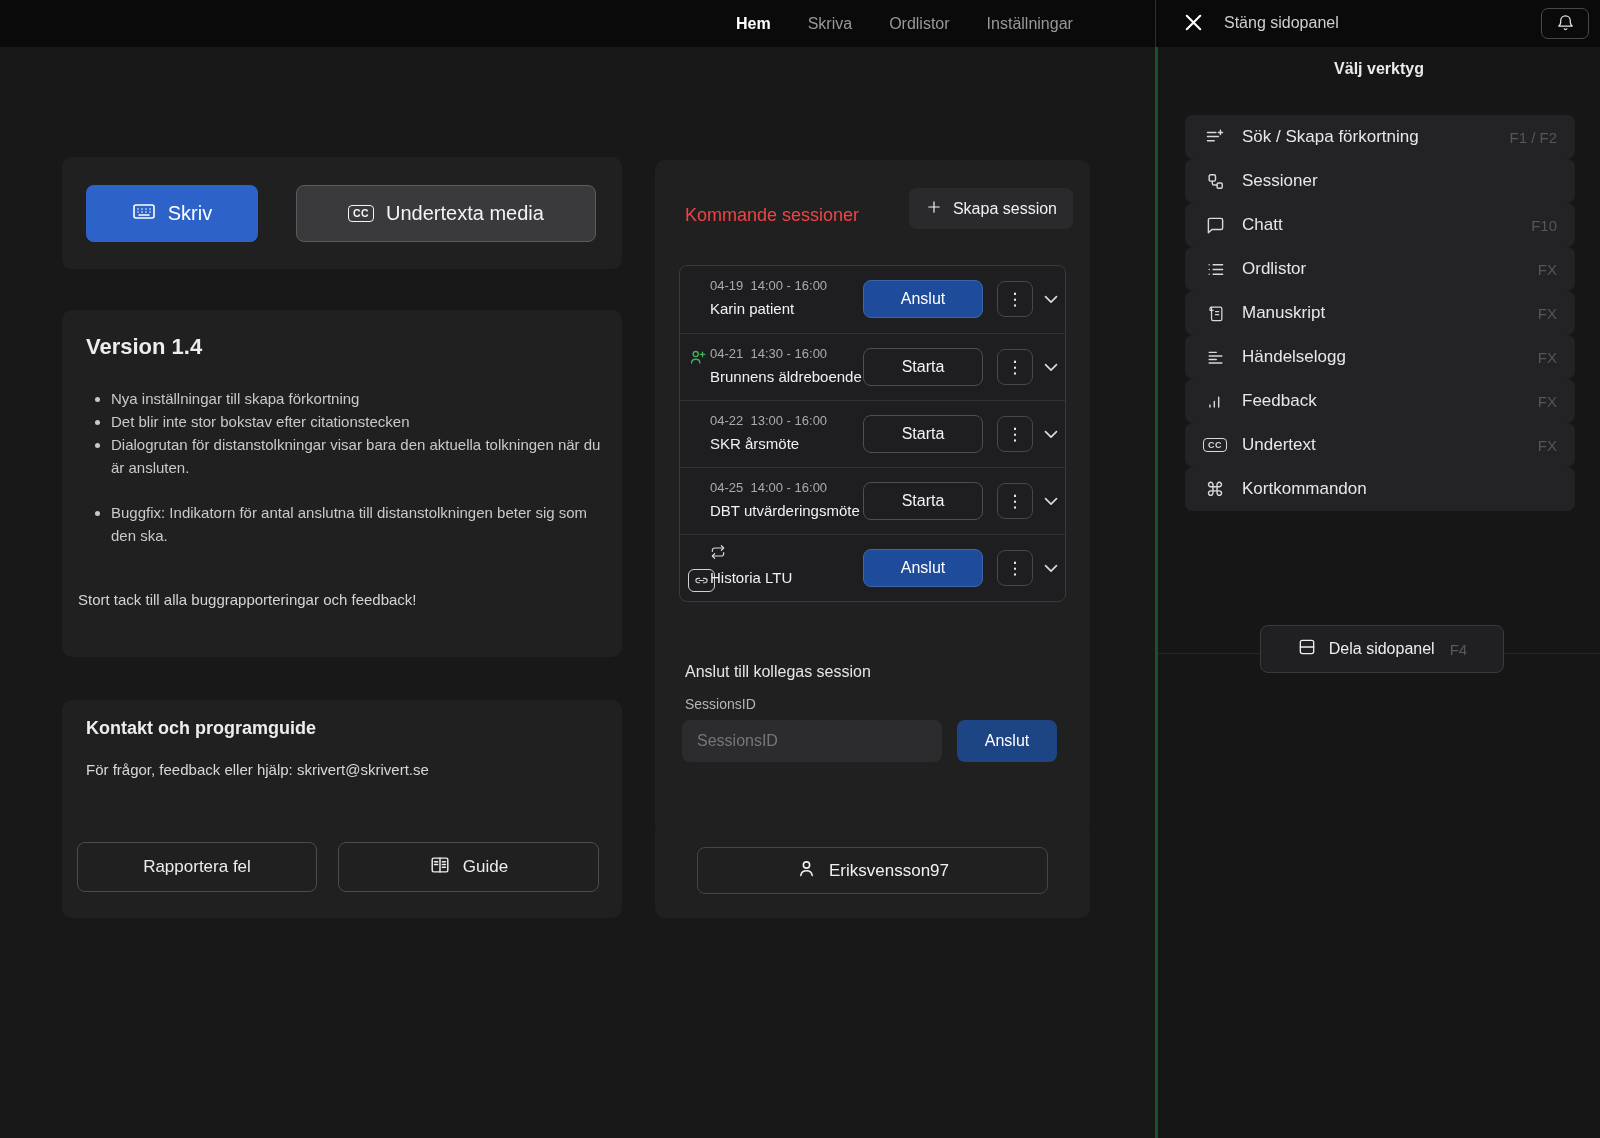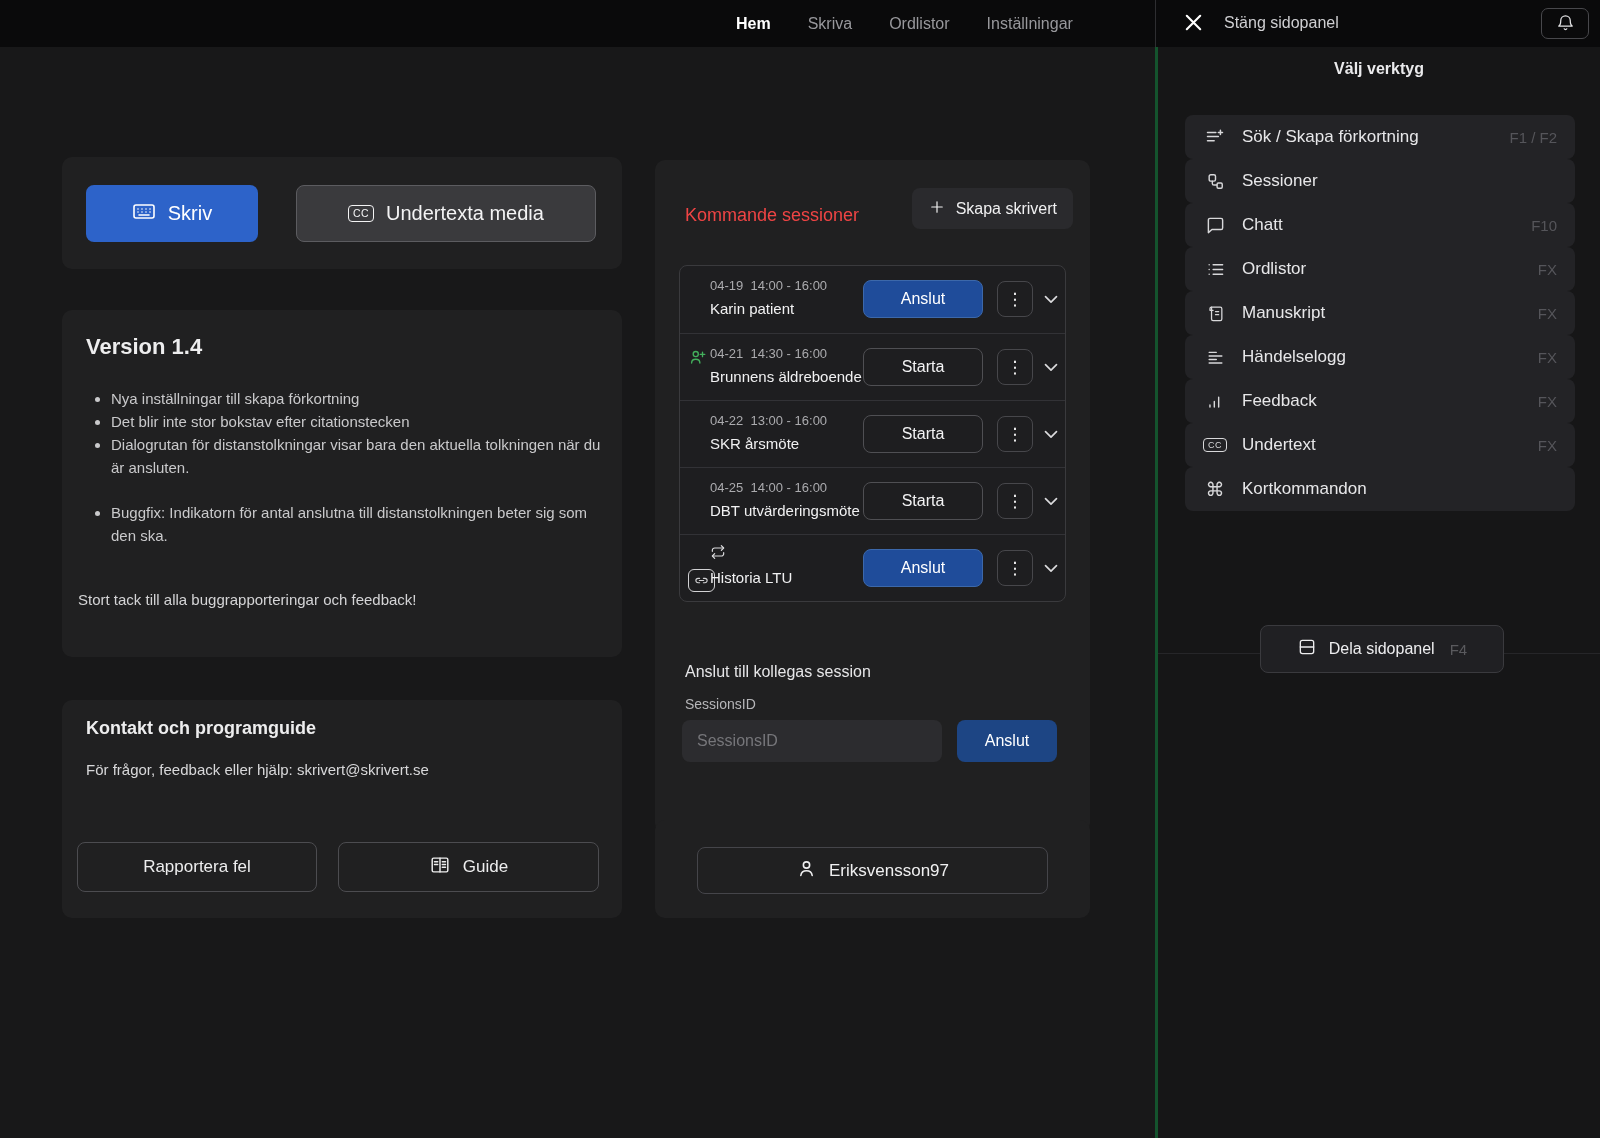--- a/index.html
+++ b/index.html
@@ -24,21 +24,21 @@
   .sidebar-header{position:absolute;left:1155px;top:0;width:445px;height:47px;background:var(--nav);border-left:1px solid #2e2e31}
   .close-btn{position:absolute;left:22px;top:9px;width:30px;height:30px;background:none;border:none;color:#fff;display:flex;align-items:center;justify-content:center}
   .sh-label{position:absolute;left:68px;top:14px;font-size:16px;color:#cfcfd2}
   .bell-btn{position:absolute;right:11px;top:8px;width:48px;height:31px;border:1px solid #48484c;border-radius:7px;background:transparent;color:#e3e3e5;display:flex;align-items:center;justify-content:center}
 
   
   .panel{position:absolute;background:var(--panel);border-radius:10px}
   #panelA{left:62px;top:157px;width:560px;height:112px}
   .skriv-btn{position:absolute;left:24px;top:28px;width:172px;height:57px;background:var(--blue);border:none;border-radius:8px;color:#fff;font-size:20px;display:flex;align-items:center;justify-content:center;gap:12px}
   .undertexta-btn{position:absolute;left:234px;top:28px;width:300px;height:57px;background:#3a3a3d;border:1px solid #5c5c60;border-radius:8px;color:#f3f3f4;font-size:20px;display:flex;align-items:center;justify-content:center;gap:12px}
-  .cc-badge{display:inline-block;border:1.6px solid currentColor;border-radius:4px;font-size:10.5px;font-weight:400;padding:1px 4px;line-height:1.2;letter-spacing:.4px}
+  .cc-badge{display:inline-block;border:1.6px solid currentColor;border-radius:4px;font-size:10.5px;font-weight:700;padding:1px 4px;line-height:1.2;letter-spacing:.4px}
 
   #panelB{left:62px;top:310px;width:560px;height:347px}
   .vtitle{position:absolute;left:24px;top:24px;font-size:22px;font-weight:700;color:#ededee}
   .vlist{position:absolute;left:24px;top:70px;width:516px;margin:7px;padding-left:18px;color:var(--text2);font-size:15px;line-height:23px}
   .vlist li::marker{color:var(--text2)}
   .vlist2{top:184px}
   .thanks{position:absolute;left:16px;top:281px;font-size:15px;color:#d4d4d6}
 
   #panelC{left:62px;top:700px;width:560px;height:218px}
   .ctitle{position:absolute;left:24px;top:18px;font-size:18px;font-weight:700;color:#ededee}
@@ -229,21 +229,21 @@
       <span>Guide</span>
     </button>
   </section>
 
   <section class="panel" id="panelD">
     <div class="sess-title">Kommande sessioner</div>
     <button class="create-btn">
       <span><svg class="ic" width="18" height="18" style="stroke-width:1.6">
             <use href="#i-plus"></use>
           </svg></span>
-      <span>Skapa skrivert</span>
+      <span>Skapa session</span>
     </button>
 
     <div class="slist">
 
       <div class="srow">
         <div class="sdate">04-19  14:00 - 16:00</div>
         <div class="sname">Karin patient</div>
         <button class="act primary">Anslut</button>
         <button class="kebab">
             <span>⋮</span>

